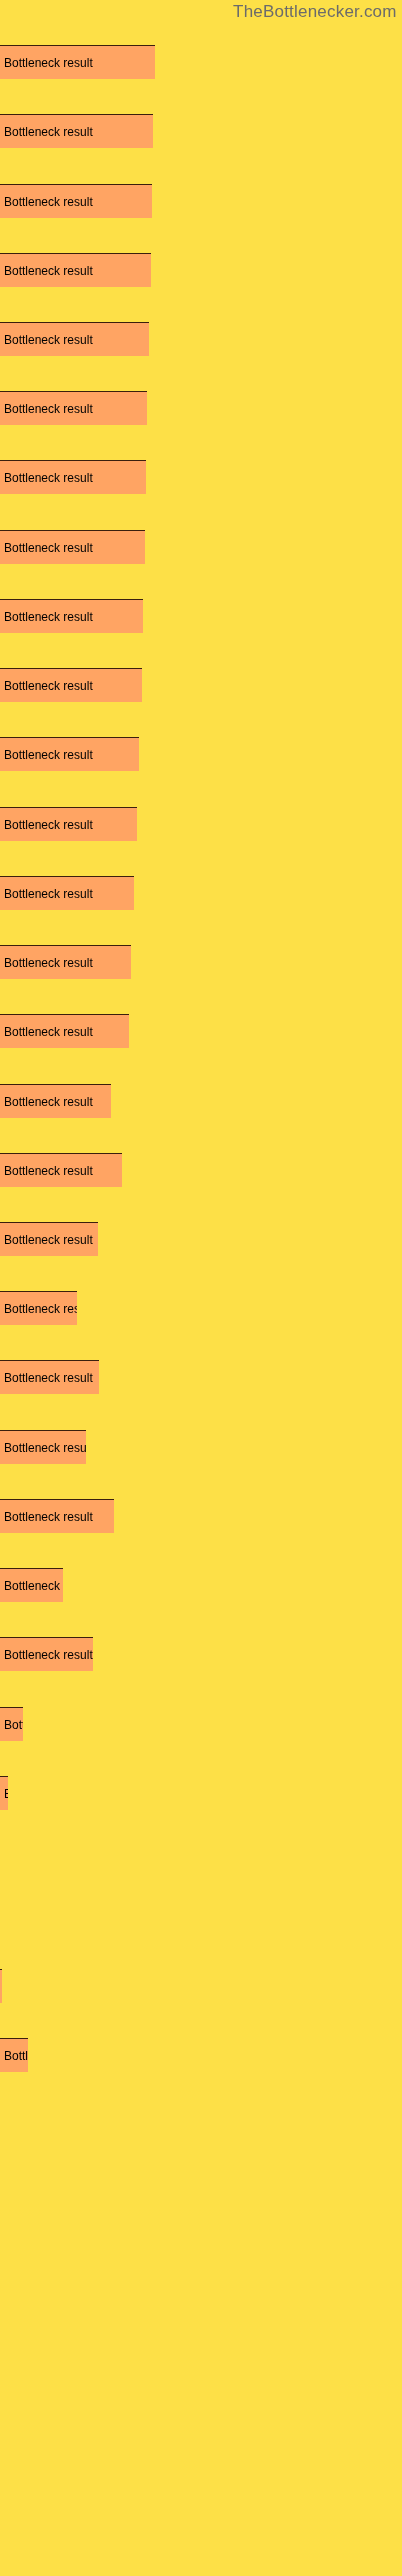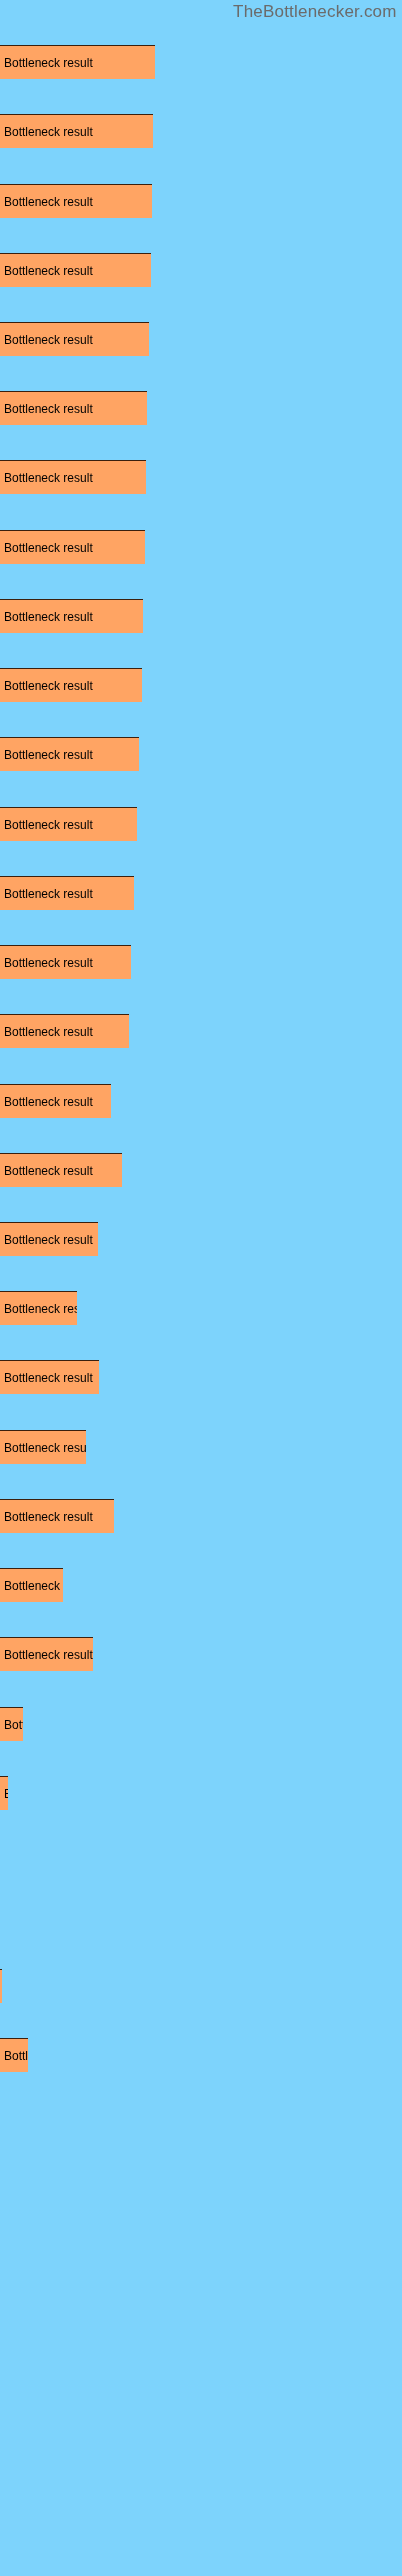--- a/index.html
+++ b/index.html
@@ -9,21 +9,21 @@
     background: #000000;
   }
   body {
     font-family: "Liberation Sans", sans-serif;
     -webkit-font-smoothing: antialiased;
   }
   #chart-root {
     position: relative;
     width: 403px;
     height: 2576px;
-    background: #7dd3fc;
+    background: #fde047;
     overflow: hidden;
   }
   #watermark {
     position: absolute;
     right: 6.4px;
     top: 1.6px;
     color: #6b6b6b;
     font-size: 17px;
     letter-spacing: 0.2px;
     font-family: "Liberation Sans", sans-serif;

